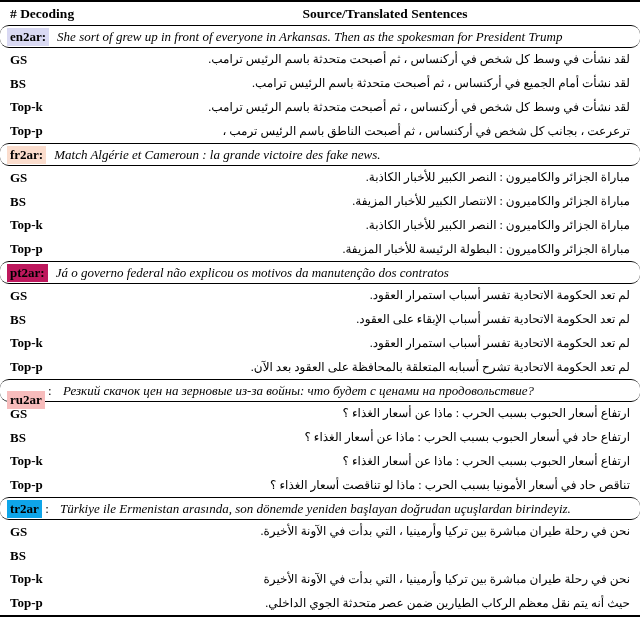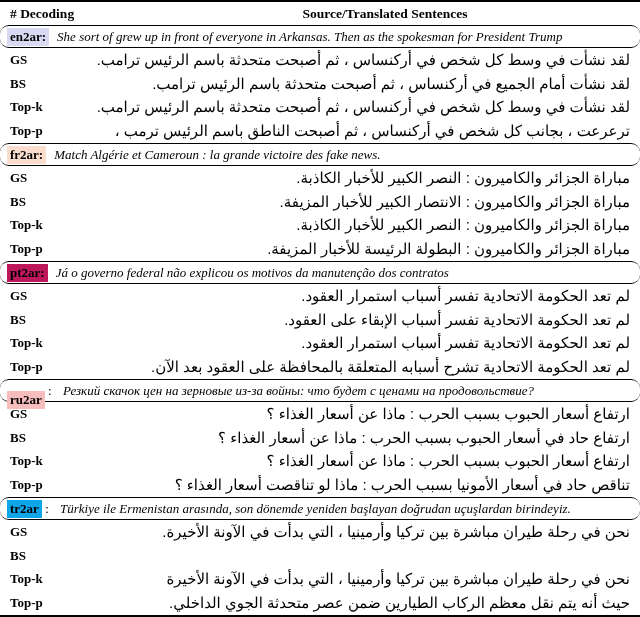--- a/index.html
+++ b/index.html
@@ -39,22 +39,22 @@
     display: flex; align-items: center;
     height: 23.75px;
   }
   .method {
     width: 70px; padding-left: 10px; flex-shrink: 0;
     font-weight: bold; font-size: 13px;
   }
   .ar {
     flex: 1; text-align: right; padding-right: 10px;
     direction: rtl; unicode-bidi: plaintext;
-    font-family: Liberation Sans, sans-serif;
-    font-size: 15px;
+    font-family: Liberation Serif, serif;
+    font-size: 12px;
     white-space: nowrap;
   }
 </style>
 </head>
 <body>
 
 <div class="paper-table">
 
   <div class="head-row">
     <span class="head-col1"># Decoding</span>

